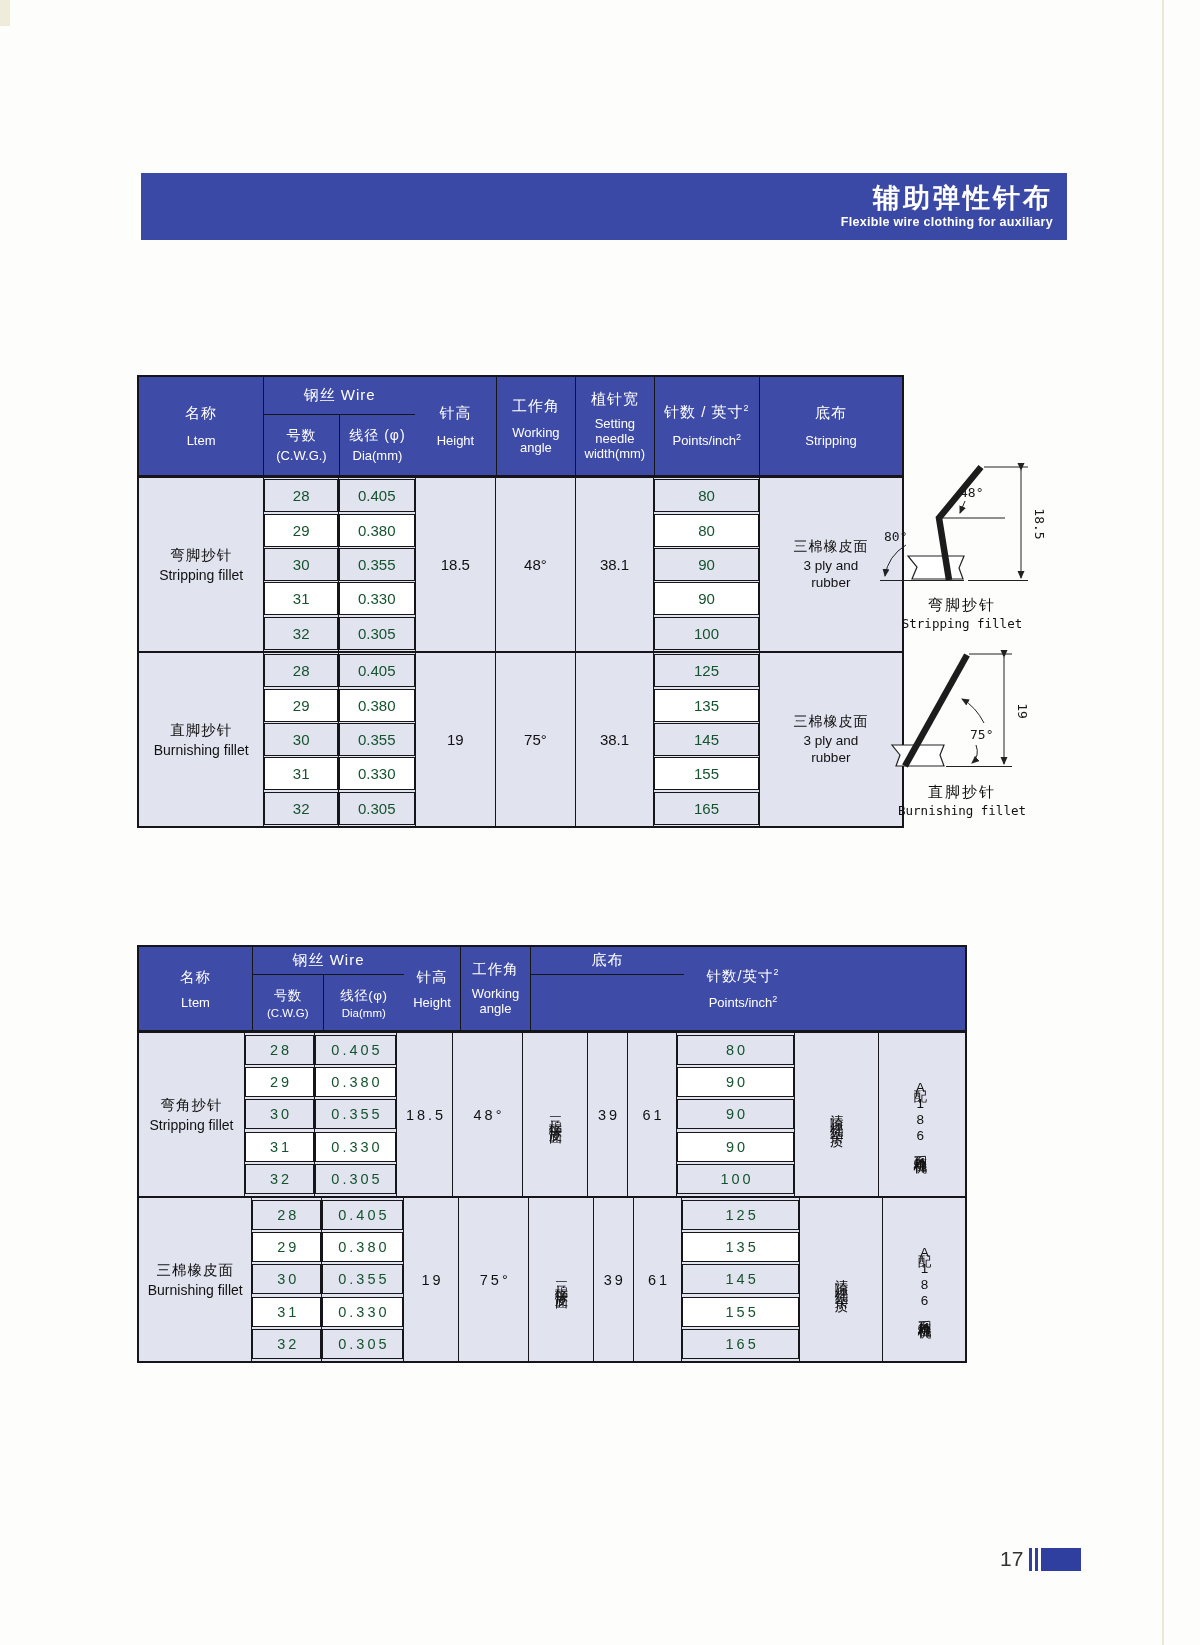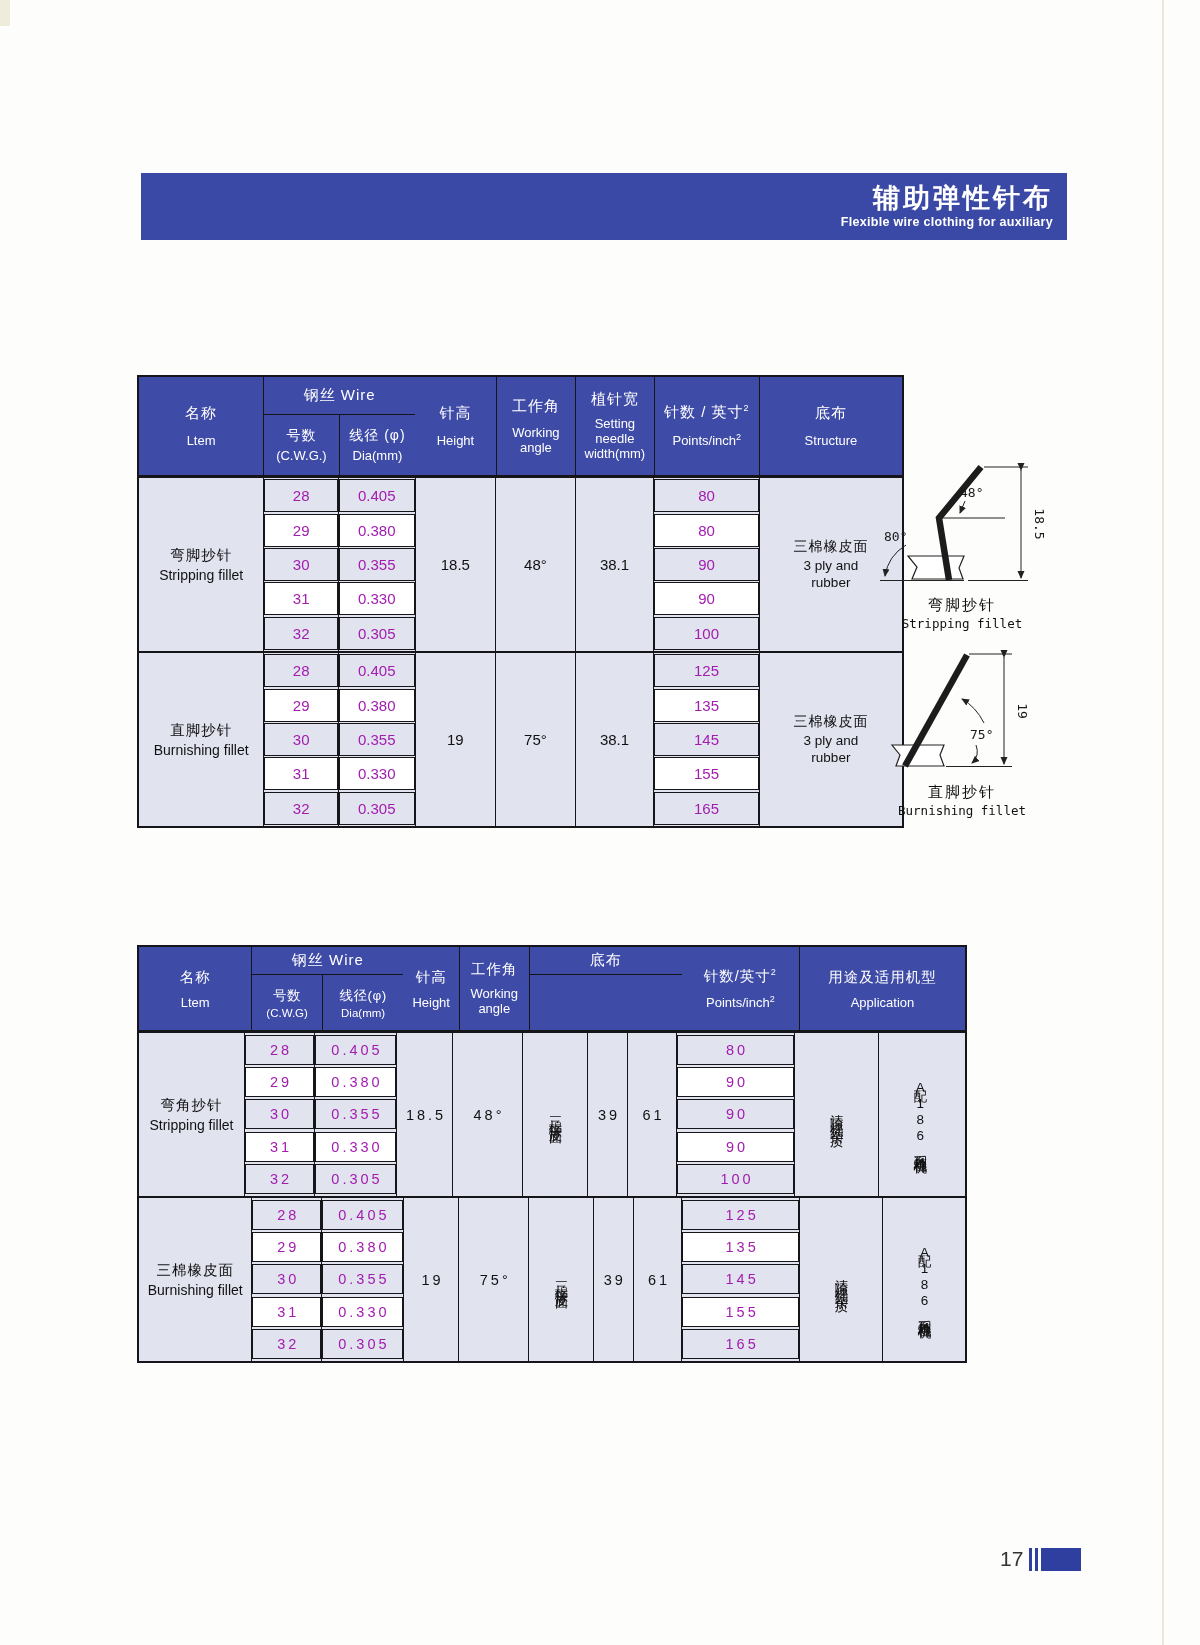--- a/index.html
+++ b/index.html
@@ -23,21 +23,21 @@
   .en { font-size:13px; margin-top:10px; }
   .en-tight { font-size:13px; margin-top:2px; line-height:1.15; }
   sup { font-size:9px; }
 
   .tgroup { display:flex; background:#e1e3ef; border-left:2px solid #16161a; border-right:2px solid #16161a; }
   .tgroup.last { border-bottom:2.5px solid #16161a; }
   .tgroup.first { border-bottom:2.5px solid #16161a; }
   .mcol { display:flex; flex-direction:column; align-items:center; justify-content:center; text-align:center; }
   .bcol { display:flex; flex-direction:column; justify-content:space-evenly; }
   .box { border:1.6px solid #16161a; display:flex; align-items:center; justify-content:center;
-         font-size:15px; color:#a21caf; width:100%; }
+         font-size:15px; color:#14532d; width:100%; }
   .lav { background:#e1e3ef; }
   .wht { background:#ffffff; }
   .name-zh { font-size:14.5px; color:#111; letter-spacing:1px; }
   .name-en { font-size:14px; color:#111; margin-top:2px; }
   .val { font-size:15px; color:#111; }
   .fnd-zh { font-size:14px; color:#111; letter-spacing:1px; }
   .fnd-en { font-size:13.5px; color:#111; line-height:1.25; margin-top:2px; }
 
   
   .t1 { position:absolute; left:137px; top:375px; width:767px; }
@@ -128,21 +128,21 @@
       <div class="hcell" style="width:79px">
         <div class="zh">植针宽</div>
         <div class="en en-tight" style="margin-top:8px; width:68px;">Setting needle width(mm)</div>
       </div>
       <div class="hcell" style="width:106px">
         <div class="zh"><span>针数 / 英寸</span><sup>2</sup></div>
         <div class="en"><span>Points/inch</span><sup>2</sup></div>
       </div>
       <div class="hcell" style="width:144px">
         <div class="zh">底布</div>
-        <div class="en">Structure</div>
+        <div class="en">Stripping</div>
       </div>
     </div>
 
     <div class="tgroup first">
       <div class="mcol" style="width:125px">
         <div class="name-zh">弯脚抄针</div>
         <div class="name-en">Stripping fillet</div>
       </div>
       <div class="bcol colsep" style="width:75px">
         <div class="box lav">28</div>
@@ -284,24 +284,20 @@
         <div class="zh">工作角</div>
         <div class="en en-tight" style="margin-top:8px; width:60px;">Working angle</div>
       </div>
       <div class="hgroup" style="width:154px">
         <div class="hgroup-top">底布</div>
       </div>
       <div class="hcell" style="width:118px">
         <div class="zh"><span>针数/英寸</span><sup>2</sup></div>
         <div class="en"><span>Points/inch</span><sup>2</sup></div>
       </div>
-      <div class="hcell" style="width:167px">
-        <div class="zh">用途及适用机型</div>
-        <div class="en">Application</div>
-      </div>
     </div>
 
     <div class="tgroup first">
       <div class="mcol" style="width:105px">
         <div class="name-zh">弯角抄针</div>
         <div class="name-en">Stripping fillet</div>
       </div>
       <div class="bcol colsep" style="width:70px">
         <div class="box lav sp2">28</div>
         <div class="box wht sp2">29</div>

